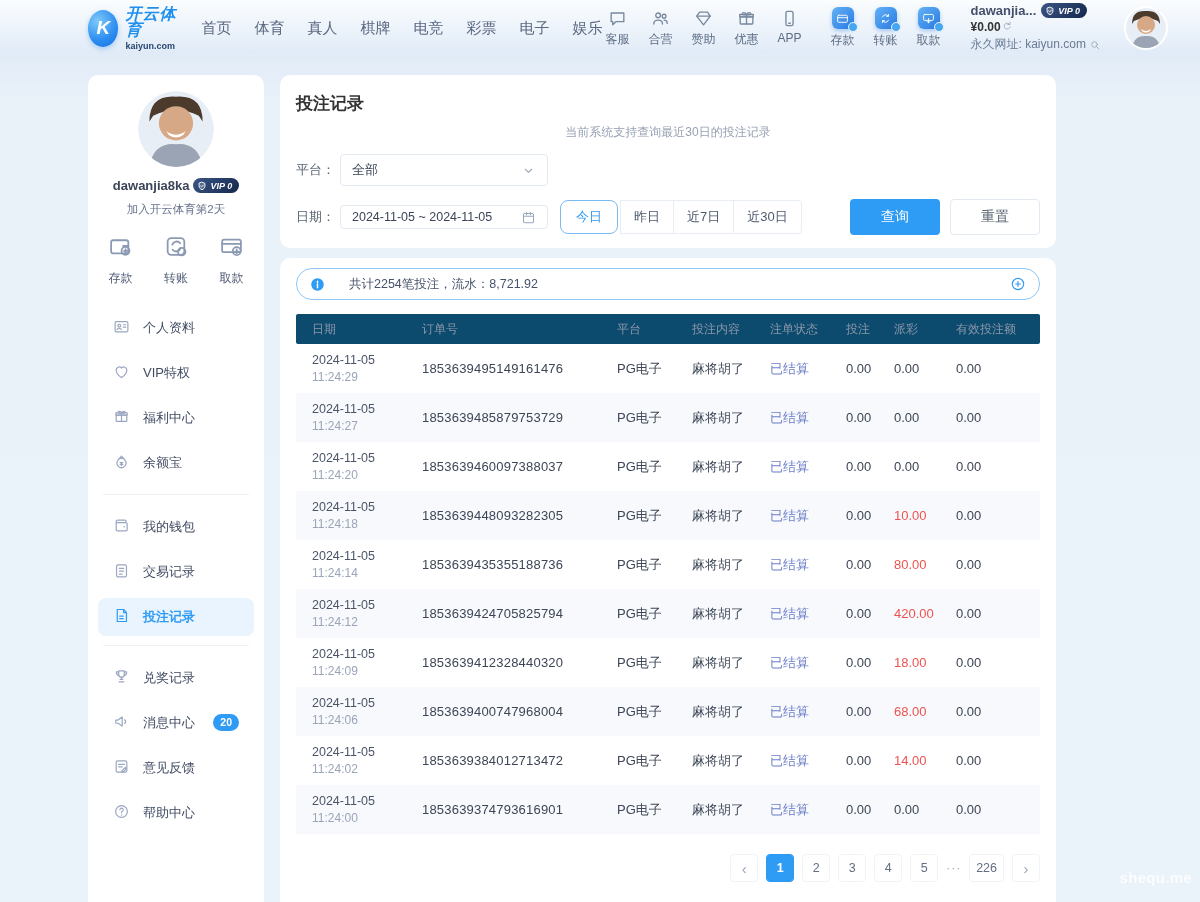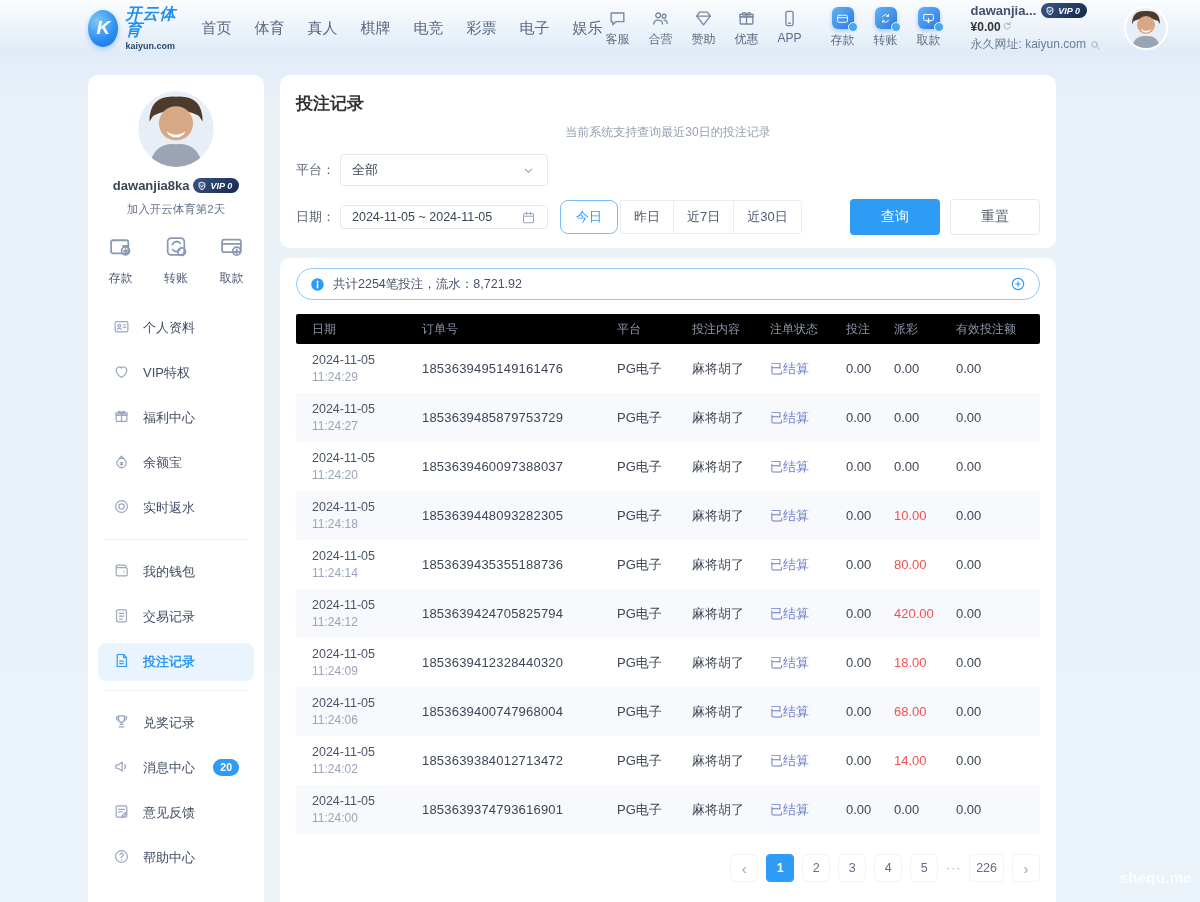--- a/index.html
+++ b/index.html
@@ -94,27 +94,27 @@
                       margin-left:0; margin-right:3px; padding:0 15px; }
   .btn-search { margin-left:auto; width:90px; height:36px; background:#2e9bf5; color:#fff;
                 border:none; border-radius:4px; font-size:14px; cursor:pointer;
                 display:flex; align-items:center; justify-content:center; font-family:inherit; }
   .btn-reset { width:90px; height:36px; background:#fff; color:#5b6573; border:1px solid #e3e9f0;
                border-radius:4px; font-size:14px; margin-left:10px; cursor:pointer;
                display:flex; align-items:center; justify-content:center; font-family:inherit; }
 
   
   .summary { height:32px; border:1px solid #8ec7f8; border-radius:16px; display:flex; align-items:center;
-             gap:8px; padding:15px 13px; font-size:12.5px; color:#47536a; }
+             gap:24px; padding:15px 13px; font-size:12.5px; color:#47536a; }
   .summary .info { width:15px; height:15px; flex:none; }
   .summary .info svg { width:100%; height:100%; display:block; }
   .summary .plus { margin-left:auto; width:16px; height:16px; color:#2e9bf5; cursor:pointer; }
   .summary .plus svg { width:100%; height:100%; display:block; }
   .t-grid { display:grid; grid-template-columns:110px 195px 75px 78px 76px 48px 62px 1fr; align-items:center; }
-  .t-head { background:#000000; height:30px; margin-top:14px; border-radius:2px;font-family:Liberation Mono, monospace; }
+  .t-head { background:#0c4a6e; height:30px; margin-top:14px; border-radius:2px;font-family:Liberation Mono, monospace; }
   .t-head span { font-size:12px; color:#8c97a9; padding-left:16px; white-space:nowrap; }
   .t-row { height:49px; font-size:13px; color:#3d4656; }
   .t-row.alt { background:#f7f9fc; }
   .t-cell { padding-left:16px; white-space:nowrap; }
   .cell-date .d { color:#4a5568; font-size:12.5px; }
   .cell-date .t { color:#9aa5b8; font-size:12px; margin-top:3px; }
   .cell-order { font-size:13px; letter-spacing:.2px; }
   .cell-status { color:#6e80c8; }
   .cell-payout.red { color:#ee5350; }
 
@@ -347,27 +347,20 @@
             </svg></span>
           <span>福利中心</span>
         </div>
         <div class="menu-item">
           <span><svg viewBox="0 0 24 24" fill="none" stroke="currentColor" stroke-width="1.7" stroke-linecap="round" stroke-linejoin="round">
               <path d="M9.3 7.5 7 10.4a6.3 6.3 0 1 0 10 0l-2.3-2.9z"></path>
               <path d="M8.7 7.5h6.6M12 4.5l-2.7 3M12 4.5l2.7 3"></path>
               <path d="M10 13.5h4M10 16h4M12 13.5V18"></path>
             </svg></span>
           <span>余额宝</span>
-        </div>
-        <div class="menu-item">
-          <span><svg viewBox="0 0 24 24" fill="none" stroke="currentColor" stroke-width="1.7" stroke-linecap="round" stroke-linejoin="round">
-              <circle cx="12" cy="12" r="8.3"></circle>
-              <circle cx="12" cy="12" r="3.8"></circle>
-            </svg></span>
-          <span>实时返水</span>
         </div>
         <div class="menu-divider"></div>
         <div class="menu-item">
           <span><svg viewBox="0 0 24 24" fill="none" stroke="currentColor" stroke-width="1.7" stroke-linecap="round" stroke-linejoin="round">
               <path d="M18.5 8V6.5a2 2 0 0 0-2-2h-10a2 2 0 0 0-2 2v11a2 2 0 0 0 2 2h12a1.5 1.5 0 0 0 1.5-1.5v-8A2 2 0 0 0 18.5 8H4.5"></path>
               <circle cx="15.8" cy="13.8" r="1.1" fill="currentColor" stroke="none"></circle>
             </svg></span>
           <span>我的钱包</span>
         </div>
         <div class="menu-item">

